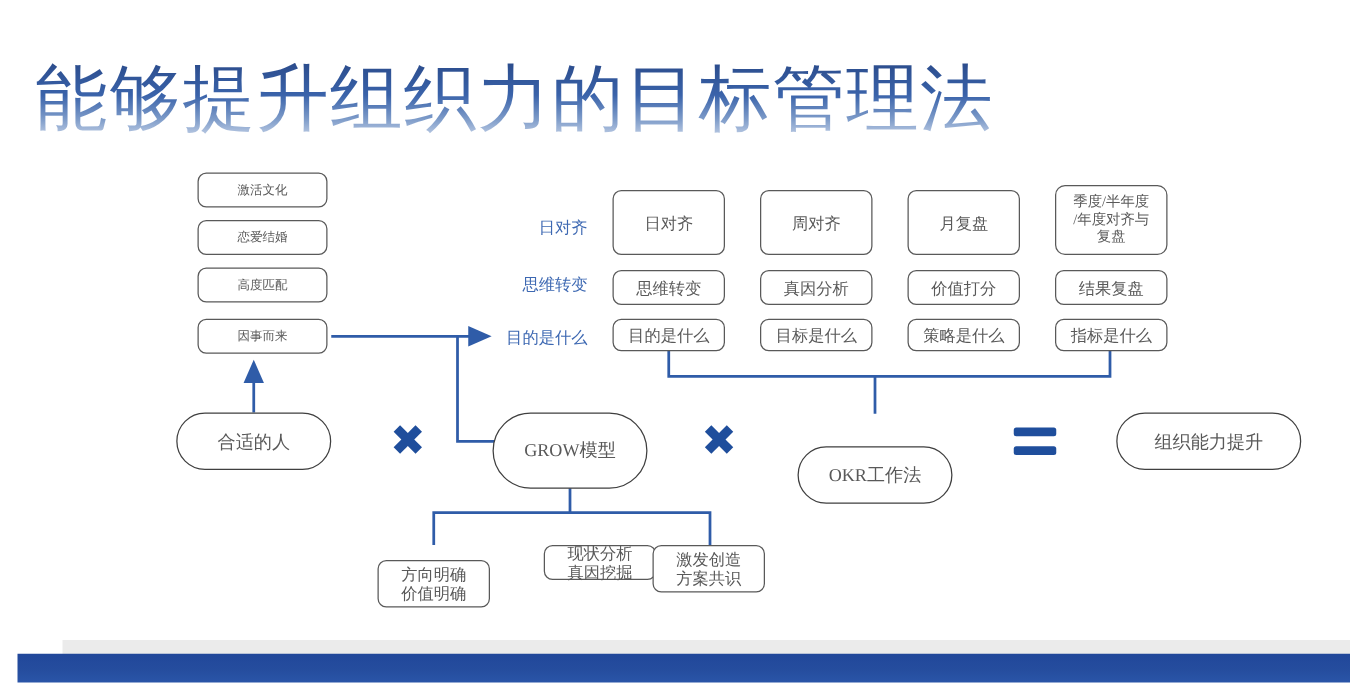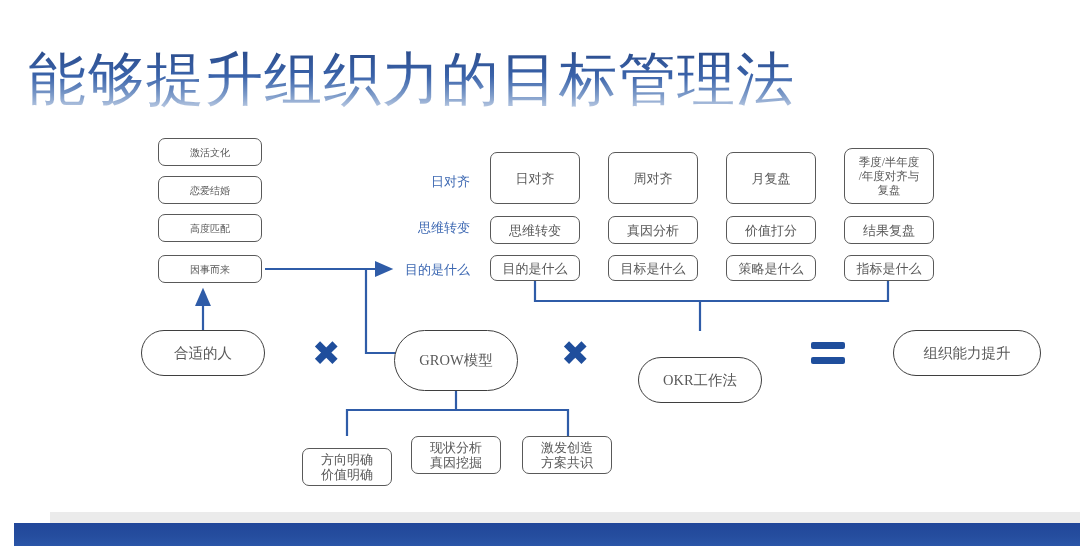--- a/index.html
+++ b/index.html
@@ -157,21 +157,21 @@
 
   <div class="op-equals" style="left:811px;top:342px;">
     <i class="a"></i>
     <i class="b"></i>
   </div>
 
   <div class="pill" style="left:893px;top:330px;width:148px;height:46px;">组织能力提升</div>
 
   <div class="box" style="left:302px;top:448px;width:90px;height:38px;">方向明确
 价值明确</div>
-  <div class="box" style="left:411px;top:436px;width:90px;height:38px;">现状分析
+  <div class="box" style="left:435px;top:436px;width:90px;height:28px;">现状分析
 真因挖掘</div>
   <div class="box" style="left:522px;top:436px;width:90px;height:38px;">激发创造
 方案共识</div>
 
   <div class="bar-gray"></div>
   <div class="bar-blue"></div>
 
 </div>
 
 </body></html>

